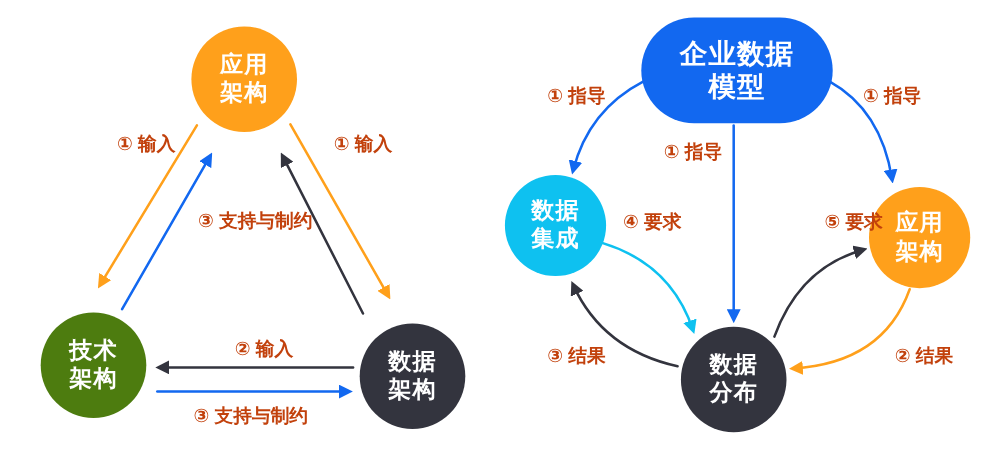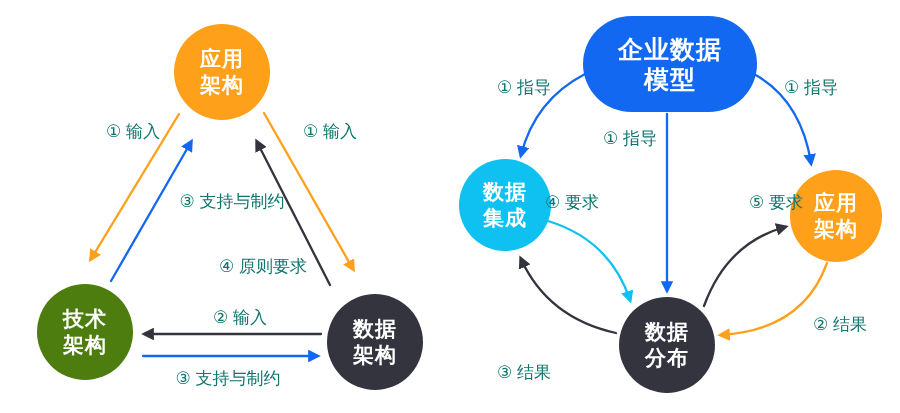--- a/index.html
+++ b/index.html
@@ -42,22 +42,22 @@
   }
   .node.pill {
     border-radius: 48px;
     font-size: 25px;
   }
   .edge-label {
     position: absolute;
     transform: translate(-50%, -50%);
     white-space: nowrap;
     font-size: 17px;
-    font-weight: 400;
-    color: #0f766e;
+    font-weight: 700;
+    color: #c2410c;
   }
 </style>
 </head>
 <body>
 
 <div class="canvas">
 
   <svg class="arrows" viewBox="0 0 900 413" xmlns="http://www.w3.org/2000/svg">
     <defs>
       <marker id="m-orange" viewBox="0 0 10 10" refX="7" refY="5" markerWidth="5.5" markerHeight="5.5" orient="auto">
@@ -99,21 +99,20 @@
     <span>架构</span>
   </div>
   <div class="node" style="left: 327px; top: 294px; width: 96px; height: 96px; background-color: rgb(51, 52, 62);">
     <span>数据</span>
     <span>架构</span>
   </div>
 
   <div class="edge-label" style="left:133px; top:131px;">① 输入</div>
   <div class="edge-label" style="left:232px; top:201px;">③ 支持与制约</div>
   <div class="edge-label" style="left:330px; top:131px;">① 输入</div>
-  <div class="edge-label" style="left:263px; top:266px;">④ 原则要求</div>
   <div class="edge-label" style="left:240px; top:317px;">② 输入</div>
   <div class="edge-label" style="left:228px; top:378px;">③ 支持与制约</div>
 
   <div class="node pill" style="left: 583px; top: 16px; width: 174px; height: 96px; background-color: rgb(18, 104, 240);">
     <span>企业数据</span>
     <span>模型</span>
   </div>
   <div class="node" style="left: 459px; top: 159px; width: 92px; height: 92px; background-color: rgb(14, 193, 240);">
     <span>数据</span>
     <span>集成</span>
@@ -123,18 +122,18 @@
     <span>架构</span>
   </div>
   <div class="node" style="left: 619px; top: 297px; width: 96px; height: 96px; background-color: rgb(51, 52, 62);">
     <span>数据</span>
     <span>分布</span>
   </div>
 
   <div class="edge-label" style="left:524px; top:87px;">① 指导</div>
   <div class="edge-label" style="left:630px; top:138px;">① 指导</div>
   <div class="edge-label" style="left:811px; top:87px;">① 指导</div>
-  <div class="edge-label" style="left:572px; top:202px;">④ 要求</div>
+  <div class="edge-label" style="left:593px; top:202px;">④ 要求</div>
   <div class="edge-label" style="left:776px; top:202px;">⑤ 要求</div>
-  <div class="edge-label" style="left:524px; top:324px;margin-top:48px;">③ 结果</div>
+  <div class="edge-label" style="left:524px; top:324px;">③ 结果</div>
   <div class="edge-label" style="left:840px; top:324px;">② 结果</div>
 
 </div>
 
 </body></html>

